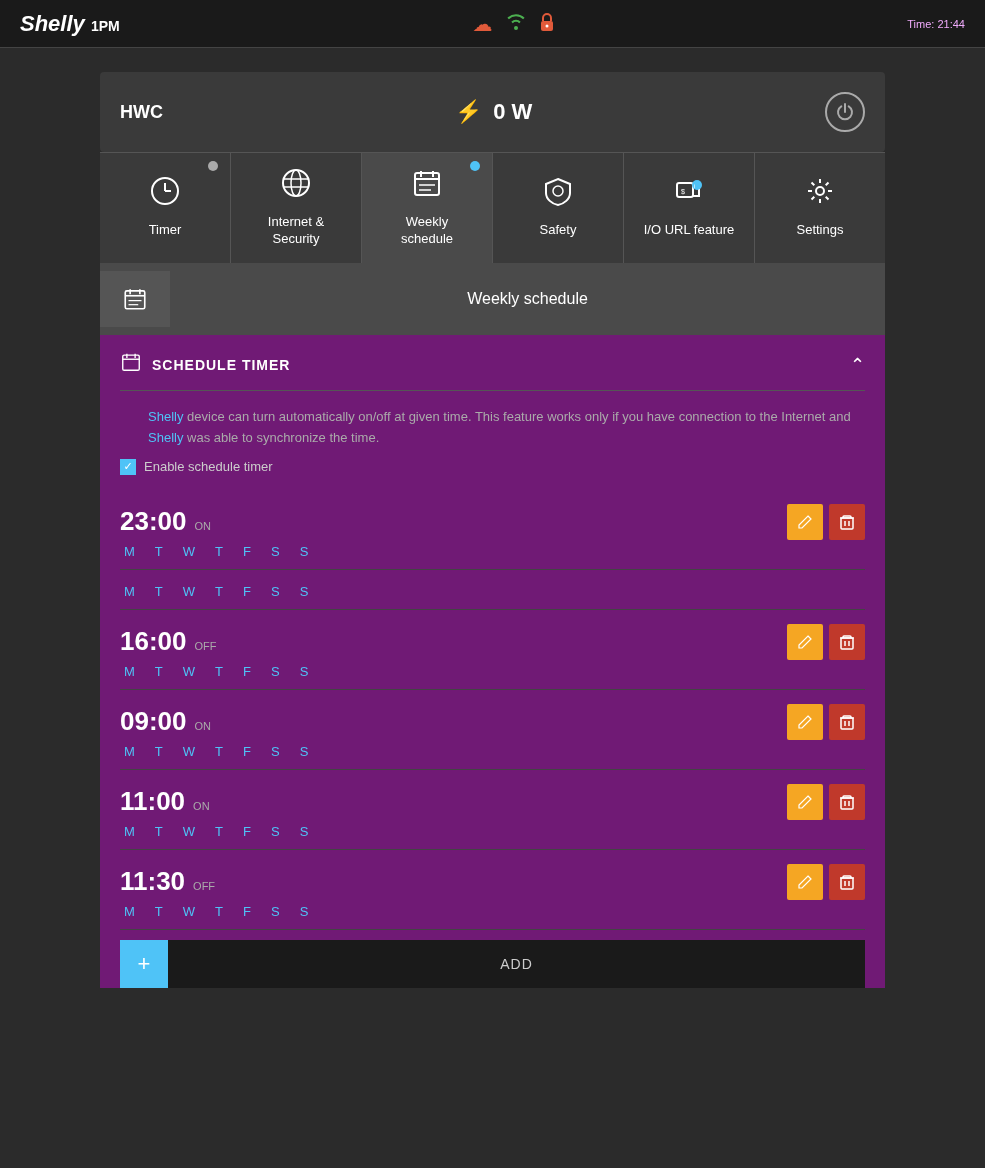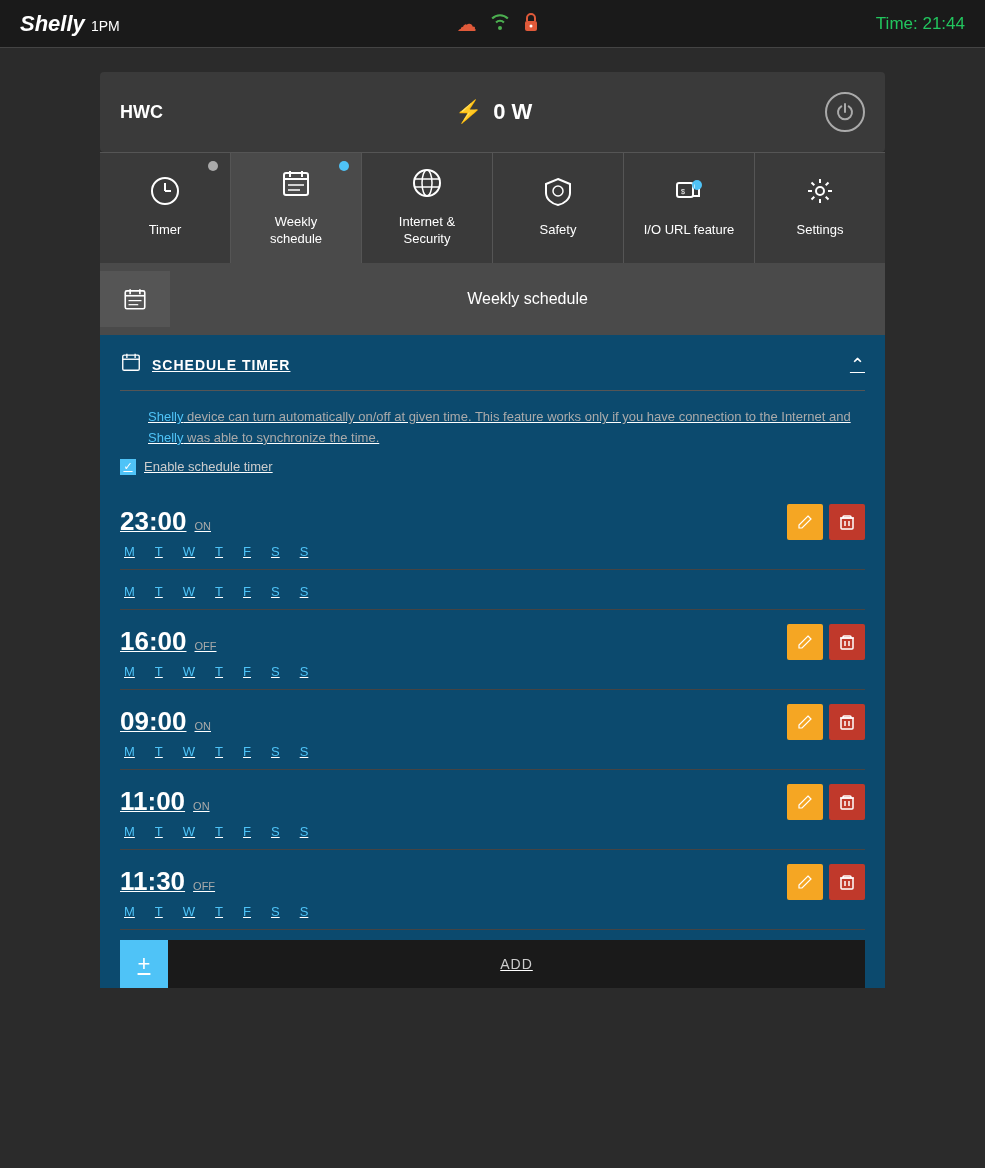--- a/index.html
+++ b/index.html
@@ -24,34 +24,34 @@
     .header-logo {
       font-size: 22px;
       font-weight: bold;
       color: #fff;
       font-style: italic;
     }
     .header-logo span {
       color: #fff;
       font-style: normal;
       font-size: 14px;
-      font-weight: normal;
+      font-weight: bold;
       margin-top: 40px;
     }
     .header-icons {
       display: flex;
       gap: 12px;
       align-items: center;
     }
     .cloud-icon { color: #e05a3a; font-size: 20px; }
     .wifi-icon { color: #4caf50; font-size: 18px; }
     .lock-icon { color: #e05a3a; font-size: 16px; }
     .header-time {
-      font-size: 17px;
-      color: #22c55e;
+      font-size: 11px;
+      color: #f0abfc;
       text-align: center;
     }
 
     
     .main-content {
       padding: 24px 100px;
     }
 
     
     .device-card {
@@ -155,23 +155,22 @@
     }
     .tab-content-title {
       flex: 1;
       text-align: center;
       font-size: 16px;
       color: #fff;
     }
 
     
     .schedule-section {
-      background: #0c4a6e;
+      background: #701a75;
       padding: 0 20px;
-      text-decoration: underline;
     }
 
     
     .section-header {
       display: flex;
       align-items: center;
       justify-content: space-between;
       padding: 16px 0 12px;
       border-bottom: 1px solid #555;
     }
@@ -372,50 +371,50 @@
       <div class="nav-tab-icon">
         <svg width="32" height="32" viewBox="0 0 32 32">
           <circle cx="16" cy="16" r="13" stroke="#fff" stroke-width="2" fill="none"></circle>
           <line x1="16" y1="8" x2="16" y2="16" stroke="#fff" stroke-width="2"></line>
           <line x1="16" y1="16" x2="22" y2="16" stroke="#fff" stroke-width="2"></line>
         </svg>
       </div>
       <div class="nav-tab-label">Timer</div>
     </div>
 
+    <div class="nav-tab">
+      <div class="nav-tab-icon">
+        <svg width="32" height="32" viewBox="0 0 32 32">
+          <circle cx="16" cy="16" r="13" stroke="#fff" stroke-width="2" fill="none"></circle>
+          <ellipse cx="16" cy="16" rx="5" ry="13" stroke="#fff" stroke-width="1.5" fill="none"></ellipse>
+          <line x1="4" y1="12" x2="28" y2="12" stroke="#fff" stroke-width="1.5"></line>
+          <line x1="4" y1="20" x2="28" y2="20" stroke="#fff" stroke-width="1.5"></line>
+        </svg>
+      </div>
+      <div class="nav-tab-label">Internet &amp;<br>Security</div>
+    </div>
+
     <div class="nav-tab active">
       <div class="nav-tab-indicator" style="background:#4fc3f7;"></div>
       <div class="nav-tab-icon">
         <svg width="32" height="32" viewBox="0 0 32 32">
           <rect x="4" y="6" width="24" height="22" rx="2" stroke="#fff" stroke-width="2" fill="none"></rect>
           <line x1="4" y1="12" x2="28" y2="12" stroke="#fff" stroke-width="2"></line>
           <line x1="10" y1="4" x2="10" y2="10" stroke="#fff" stroke-width="2"></line>
           <line x1="22" y1="4" x2="22" y2="10" stroke="#fff" stroke-width="2"></line>
           <line x1="8" y1="18" x2="24" y2="18" stroke="#fff" stroke-width="1.5"></line>
           <line x1="8" y1="23" x2="20" y2="23" stroke="#fff" stroke-width="1.5"></line>
         </svg>
       </div>
       <div class="nav-tab-label">Weekly<br>schedule</div>
     </div>
 
     <div class="nav-tab">
       <div class="nav-tab-icon">
         <svg width="32" height="32" viewBox="0 0 32 32">
-          <circle cx="16" cy="16" r="13" stroke="#fff" stroke-width="2" fill="none"></circle>
-          <ellipse cx="16" cy="16" rx="5" ry="13" stroke="#fff" stroke-width="1.5" fill="none"></ellipse>
-          <line x1="4" y1="12" x2="28" y2="12" stroke="#fff" stroke-width="1.5"></line>
-          <line x1="4" y1="20" x2="28" y2="20" stroke="#fff" stroke-width="1.5"></line>
-        </svg>
-      </div>
-      <div class="nav-tab-label">Internet &amp;<br>Security</div>
-    </div>
-
-    <div class="nav-tab">
-      <div class="nav-tab-icon">
-        <svg width="32" height="32" viewBox="0 0 32 32">
           <path d="M16 4 L28 9 V18 C28 24 22 29 16 30 C10 29 4 24 4 18 V9 Z" stroke="#fff" stroke-width="2" fill="none"></path>
           <circle cx="16" cy="16" r="5" stroke="#fff" stroke-width="1.5" fill="none"></circle>
         </svg>
       </div>
       <div class="nav-tab-label">Safety</div>
     </div>
 
     <div class="nav-tab">
       <div class="nav-tab-icon">
         <svg width="32" height="32" viewBox="0 0 32 32">

